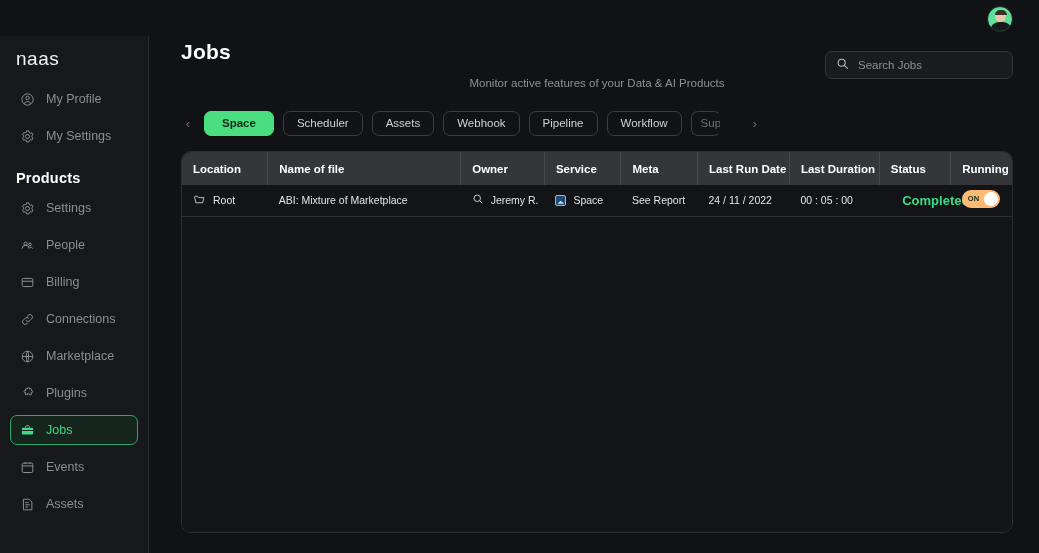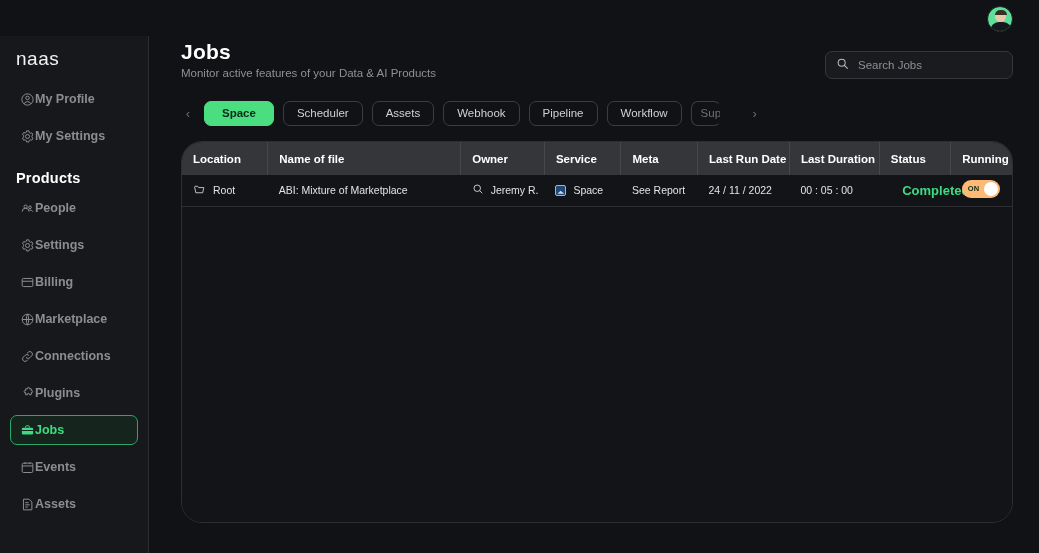--- a/index.html
+++ b/index.html
@@ -35,30 +35,30 @@
     font-weight: bold;
     padding: 0 0 0 16px;
     letter-spacing: .2px;
   }
   .sec-account { margin-top: 5px; }
   .sec-workspace { margin-top: 11px; }
 
   .nav-item {
     display: flex;
     align-items: center;
+    gap: 11px;
     height: 30px;
     margin: 7px 10px 0 10px;
     padding-left: 8px;
     border-radius: 7px;
     border: 1px solid transparent;
     color: #8b8d91;
     font-size: 12.5px;
     cursor: pointer;
     user-select: none;
-    font-weight: bold;
   }
   .nav-item .ico { width: 16px; height: 16px; display:flex; align-items:center; justify-content:center; flex:0 0 16px; }
   .nav-item .ico svg { display:block; }
   .nav-item.active {
     border: 1px solid #2aa86a;
     color: #3ddc84;
     background: #15241c;
   }
   .nav-item.active .ico svg { stroke: #3ddc84; }
   .nav-item.active .ico svg .fillpart { fill: #3ddc84; stroke:none; }
@@ -105,21 +105,22 @@
   .page-head { position: relative; margin-top: 4px; }
   .page-title {
     color: #ffffff;
     font-size: 21px;
     font-weight: bold;
     letter-spacing: .2px;
   }
   .page-sub {
     color: #8e9095;
     font-size: 11.5px;
-    margin-top: 3px;
+    margin-top: 13px;
+    text-align: center;
   }
   .searchbox {
     position: absolute;
     right: 0; top: 11px;
     width: 188px; height: 28px;
     background: #1a1b1f;
     border: 1px solid #35373c;
     border-radius: 7px;
     display: flex; align-items: center;
     padding: 0 10px; gap: 9px;
@@ -170,21 +171,21 @@
     display:flex; align-items:center; justify-content:center;
     cursor: pointer;
     flex: 0 0 14px;
   }
   .arrow.right { margin-left: 18px; }
 
   
   .tablewrap {
     margin-top: 14px;
     border: 1px solid #2c2e33;
-    border-radius: 21px;
+    border-radius: 10px;
     overflow: hidden;
     height: 382px;
     background: #131418;
   }
   table { width: 100%; border-collapse: collapse; table-layout: fixed; }
   thead th {
     background: #343639;
     color: #ffffff;
     font-size: 11.5px;
     font-weight: bold;
@@ -271,68 +272,68 @@
     </div>
 
     <div class="gap-lg"></div>
 
     <div class="nav-section-title sec-workspace">Products</div>
 
 
     <div class="nav-item">
       <span class="ico">
         <svg width="15" height="15" viewBox="0 0 24 24" fill="none" stroke="#8b8d91" stroke-width="1.6">
+          <circle cx="12" cy="12" r="3.2"></circle>
+          <path d="M19 12a7 7 0 0 0-.1-1.2l1.9-1.4-1.9-3.3-2.2.8a7 7 0 0 0-2-1.2L14.3 3h-3.8l-.4 2.3a7 7 0 0 0-2 1.2l-2.2-.8L4 9l1.9 1.4A7 7 0 0 0 5.8 12c0 .4 0 .8.1 1.2L4 14.6 5.9 18l2.2-.8a7 7 0 0 0 2 1.2l.4 2.3h3.8l.4-2.3a7 7 0 0 0 2-1.2l2.2.8 1.9-3.4-1.9-1.4c.1-.4.1-.8.1-1.2z"></path>
+        </svg>
+      </span>
+      <span class="nav-label">Settings</span>
+    </div>
+
+    <div class="nav-item">
+      <span class="ico">
+        <svg width="15" height="15" viewBox="0 0 24 24" fill="none" stroke="#8b8d91" stroke-width="1.6">
           <circle cx="9" cy="9" r="2.6"></circle>
             <circle cx="16" cy="10" r="2.1"></circle>
           <path d="M3.5 17a5.5 5.5 0 0 1 11 0"></path>
             <path d="M15 14.6a4.6 4.6 0 0 1 5.4 2.4"></path>
         </svg>
       </span>
       <span class="nav-label">People</span>
     </div>
 
     <div class="nav-item">
       <span class="ico">
         <svg width="15" height="15" viewBox="0 0 24 24" fill="none" stroke="#8b8d91" stroke-width="1.6">
-          <circle cx="12" cy="12" r="3.2"></circle>
-          <path d="M19 12a7 7 0 0 0-.1-1.2l1.9-1.4-1.9-3.3-2.2.8a7 7 0 0 0-2-1.2L14.3 3h-3.8l-.4 2.3a7 7 0 0 0-2 1.2l-2.2-.8L4 9l1.9 1.4A7 7 0 0 0 5.8 12c0 .4 0 .8.1 1.2L4 14.6 5.9 18l2.2-.8a7 7 0 0 0 2 1.2l.4 2.3h3.8l.4-2.3a7 7 0 0 0 2-1.2l2.2.8 1.9-3.4-1.9-1.4c.1-.4.1-.8.1-1.2z"></path>
-        </svg>
-      </span>
-      <span class="nav-label">Settings</span>
-    </div>
-
-    <div class="nav-item">
-      <span class="ico">
-        <svg width="15" height="15" viewBox="0 0 24 24" fill="none" stroke="#8b8d91" stroke-width="1.6">
           <rect x="3.5" y="5.5" width="17" height="13" rx="2"></rect>
             <path d="M3.5 10h17"></path>
         </svg>
       </span>
       <span class="nav-label">Billing</span>
+    </div>
+
+    <div class="nav-item">
+      <span class="ico">
+        <svg width="15" height="15" viewBox="0 0 24 24" fill="none" stroke="#8b8d91" stroke-width="1.6" stroke-linecap="round">
+          <path d="M10 14a4 4 0 0 0 5.7 0l3-3a4 4 0 0 0-5.7-5.7l-1.3 1.3"></path>
+          <path d="M14 10a4 4 0 0 0-5.7 0l-3 3A4 4 0 0 0 11 18.7l1.3-1.3"></path>
+        </svg>
+      </span>
+      <span class="nav-label">Connections</span>
     </div>
 
     <div class="nav-item">
       <span class="ico">
         <svg width="15" height="15" viewBox="0 0 24 24" fill="none" stroke="#8b8d91" stroke-width="1.6">
           <circle cx="12" cy="12" r="8.5"></circle>
             <path d="M3.5 12h17"></path>
           <path d="M12 3.5c2.5 2.6 2.5 14.4 0 17M12 3.5c-2.5 2.6-2.5 14.4 0 17"></path>
         </svg>
       </span>
       <span class="nav-label">Marketplace</span>
-    </div>
-
-    <div class="nav-item">
-      <span class="ico">
-        <svg width="15" height="15" viewBox="0 0 24 24" fill="none" stroke="#8b8d91" stroke-width="1.6" stroke-linecap="round">
-          <path d="M10 14a4 4 0 0 0 5.7 0l3-3a4 4 0 0 0-5.7-5.7l-1.3 1.3"></path>
-          <path d="M14 10a4 4 0 0 0-5.7 0l-3 3A4 4 0 0 0 11 18.7l1.3-1.3"></path>
-        </svg>
-      </span>
-      <span class="nav-label">Connections</span>
     </div>
 
     <div class="nav-item">
       <span class="ico">
         <svg width="15" height="15" viewBox="0 0 24 24" fill="none" stroke="#8b8d91" stroke-width="1.6">
           <path d="M9 4.5h3a1.6 1.6 0 1 1 3 0h3v3a1.6 1.6 0 1 1 0 3v3.5h-3.2a1.6 1.6 0 1 0-3 0H9v-3.4a1.7 1.7 0 1 1 0-3.1z"></path>
         </svg>
       </span>
       <span class="nav-label">Plugins</span>
     </div>

